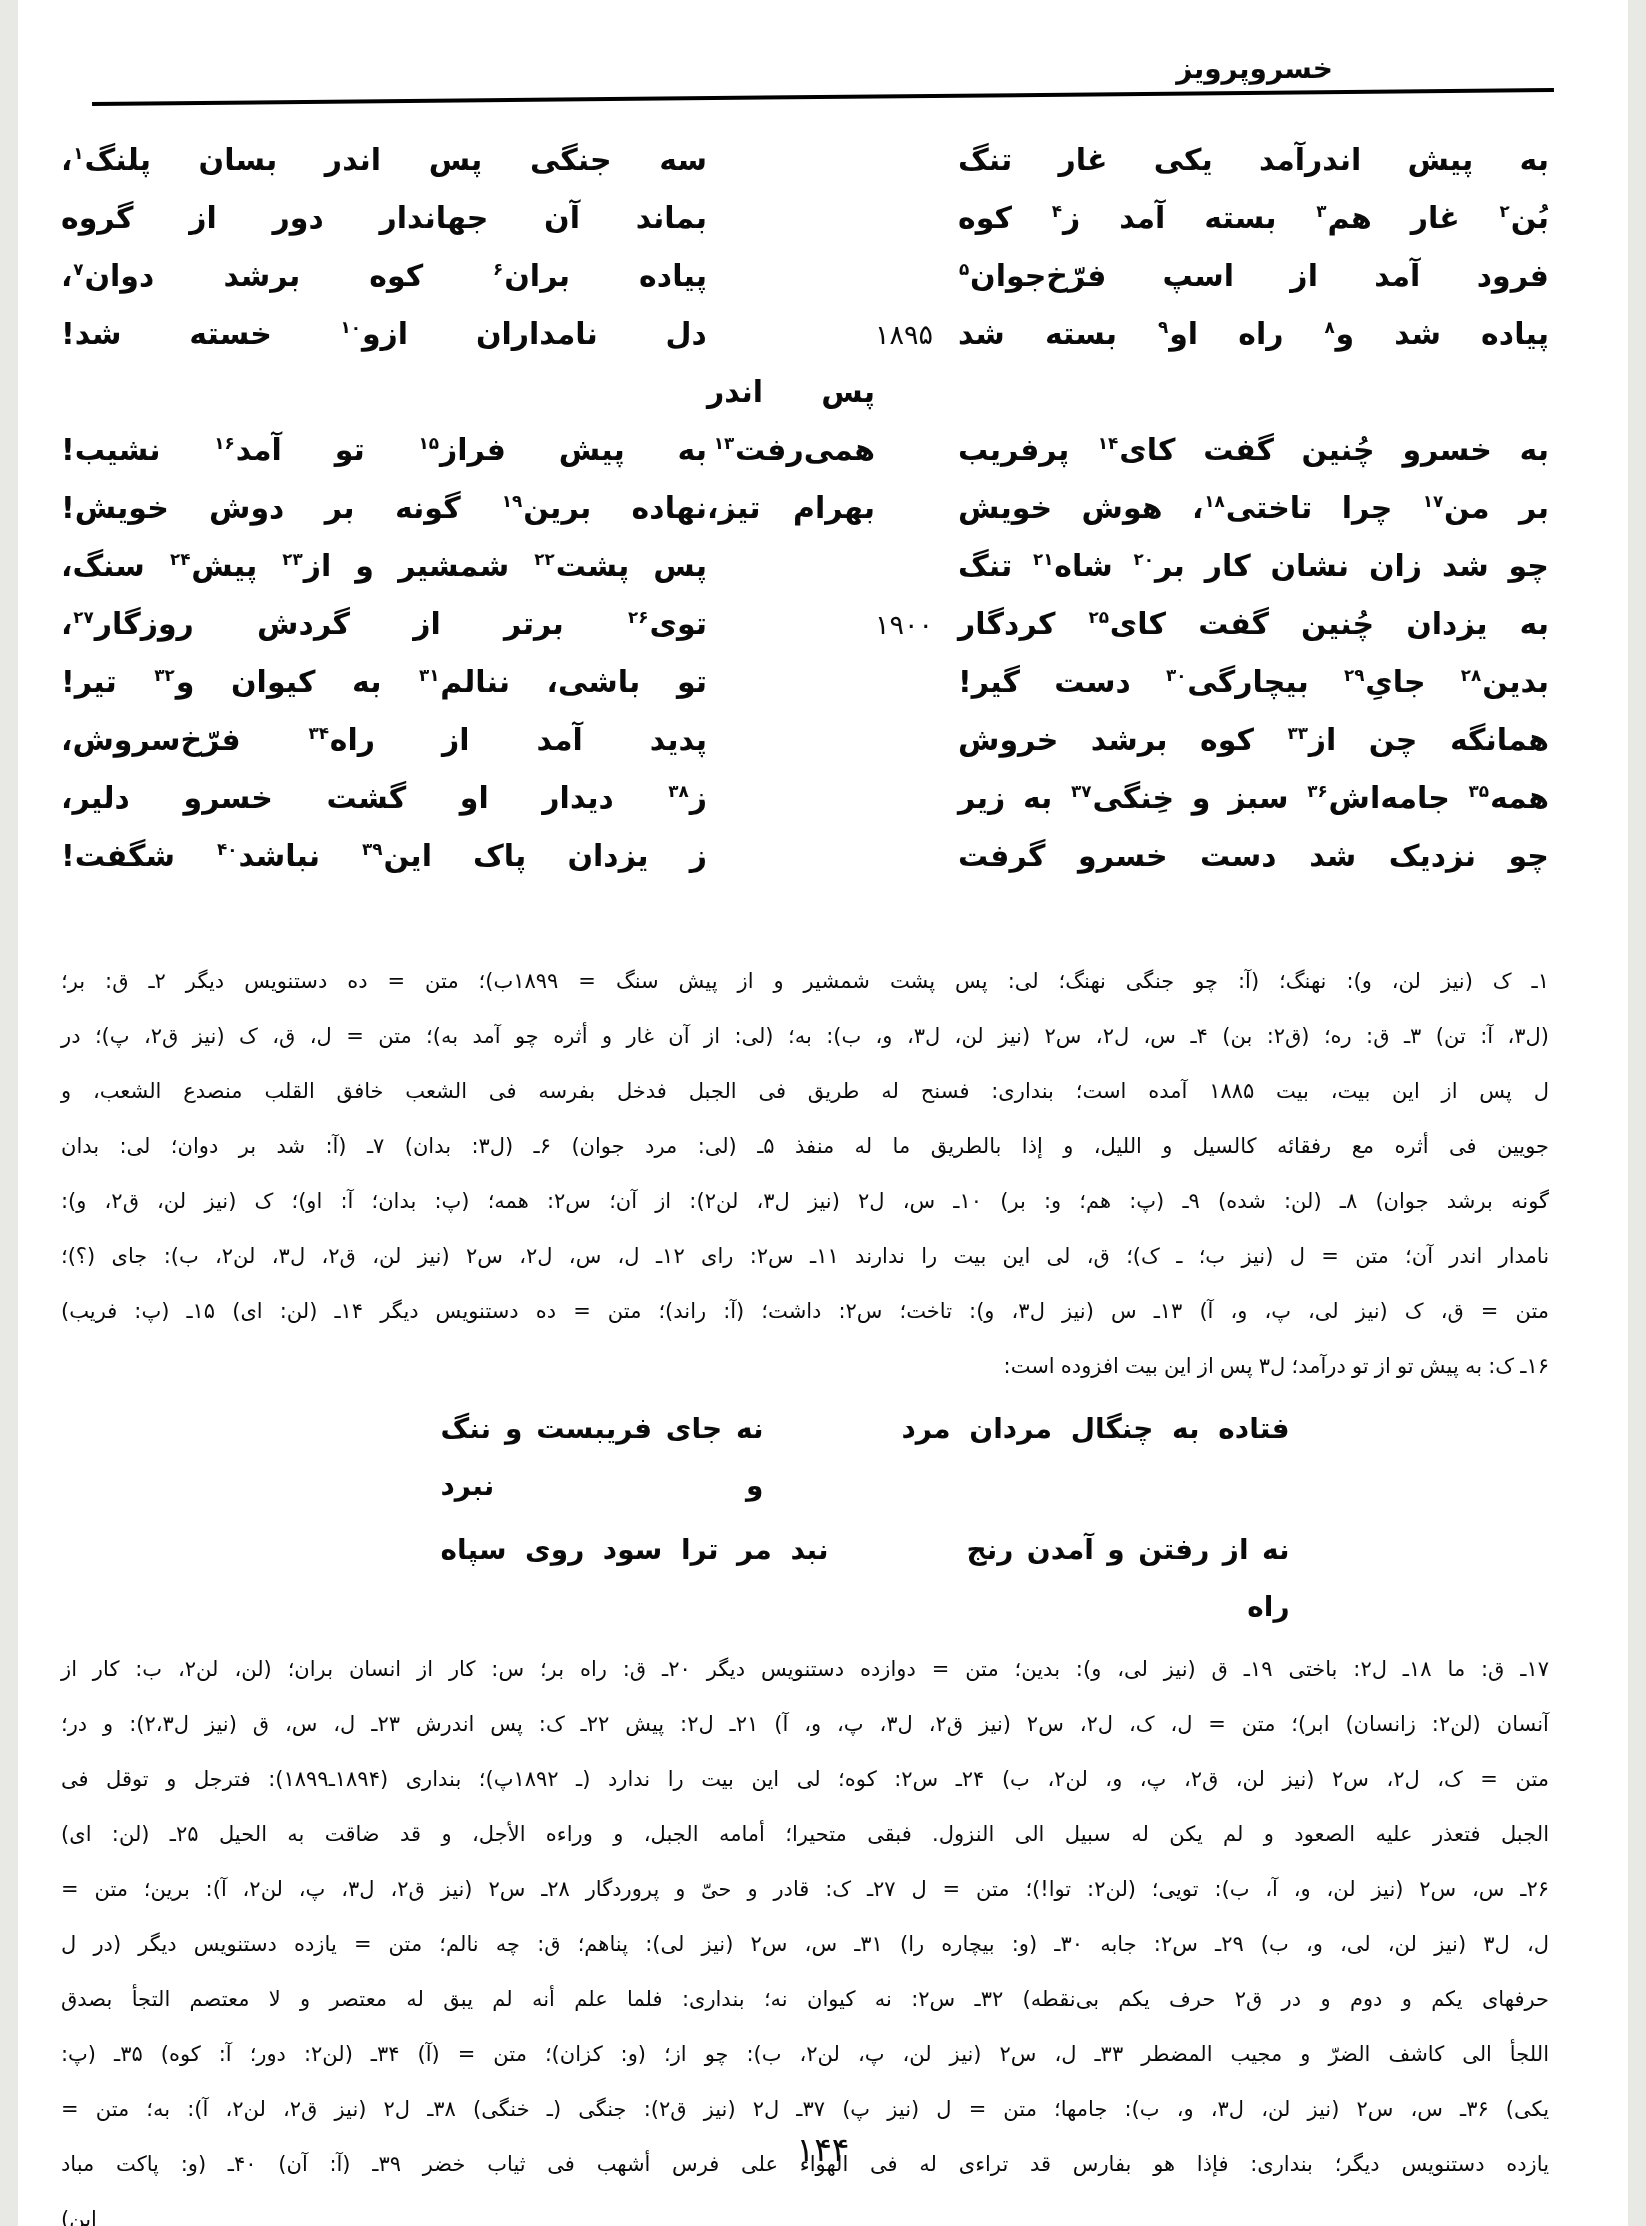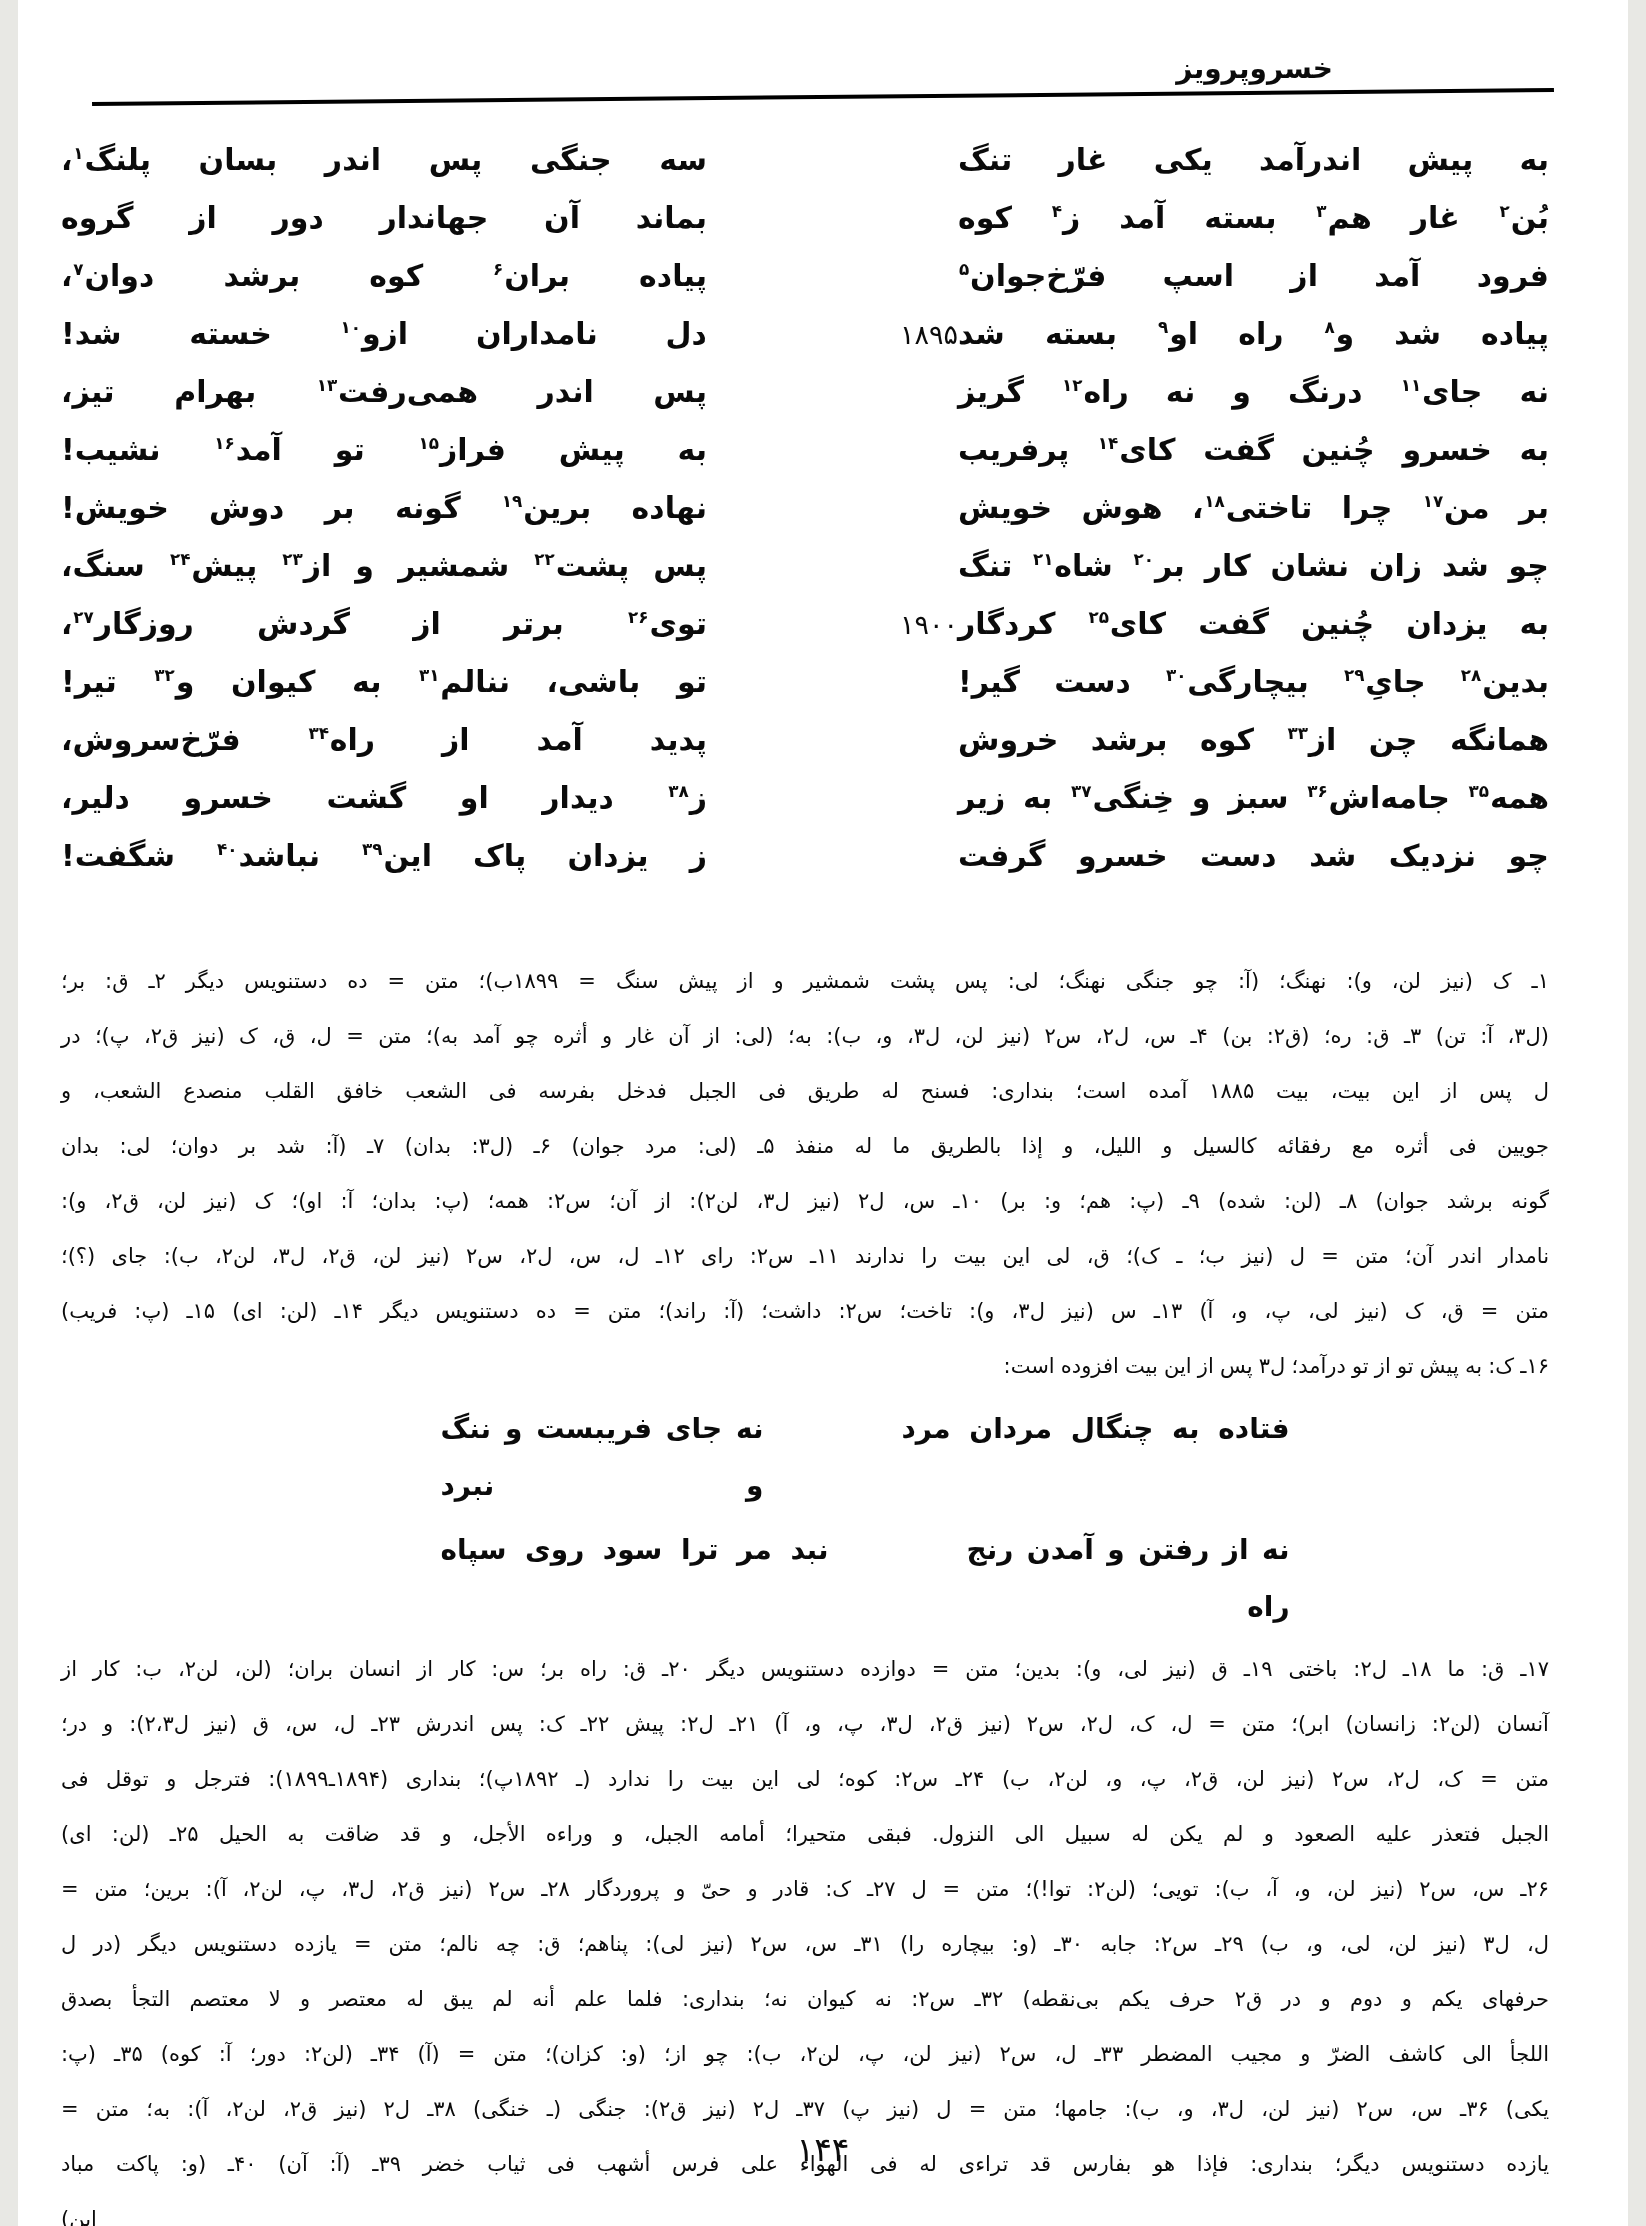--- a/index.html
+++ b/index.html
@@ -9,21 +9,21 @@
     overflow:hidden;margin:0 auto;
   }
   
   .title{position:absolute;top:52px;right:295px;font-size:28px;font-weight:bold;letter-spacing:0;}
   .rule{position:absolute;top:95px;right:74px;left:74px;height:3.7px;background:#000;transform:rotate(-0.55deg);}
   
   .poem{position:absolute;top:131px;right:79px;width:1488px;}
   .verse{display:grid;grid-template-columns:591px 83px 1fr 646px;align-items:baseline;height:58px;}
   .hemi{font-size:30px;font-weight:700;line-height:58px;text-align:justify;text-align-last:justify;overflow:visible;}
   .hemi sup{font-size:0.56em;vertical-align:super;line-height:0;margin:0 0.9px;}
-  .vnum{font-size:27px;line-height:58px;text-align:right;font-weight:400;}
+  .vnum{font-size:27px;line-height:58px;text-align:left;font-weight:400;}
   
   .footnotes{position:absolute;top:954px;right:79px;width:1488px;}
   .fn-line{font-size:21px;line-height:55px;text-align:justify;text-align-last:justify;word-spacing:-0.5px;}
   .fn-line.end{text-align-last:right;}
   .fn-verse{display:flex;direction:rtl;justify-content:center;gap:138px;padding-left:120px;margin:5.5px 0 7.4px 0;}
   .fnv-hemi{font-size:28px;font-weight:700;line-height:57px;text-align:justify;text-align-last:justify;}
   .fnv-right{width:388px;}
   .fnv-left{width:323px;}
   .fn-tail{font-size:21px;line-height:55px;text-align:left;}
   
@@ -56,21 +56,20 @@
         <div></div>
       <div class="hemi">پیاده بران<sup>۶</sup> کوه برشد دوان<sup>۷</sup>،</div>
     </div>
     <div class="verse">
       <div class="hemi">پیاده شد و<sup>۸</sup> راه او<sup>۹</sup> بسته شد</div>
       <div class="vnum">۱۸۹۵</div>
         <div></div>
       <div class="hemi">دل نامداران ازو<sup>۱۰</sup> خسته شد!</div>
     </div>
     <div class="verse">
-      <div class="hemi">نه جای<sup>۱۱</sup> درنگ و نه راه<sup>۱۲</sup> گریز</div>
       <div class="vnum"></div>
         <div></div>
       <div class="hemi">پس اندر همی‌رفت<sup>۱۳</sup> بهرام تیز،</div>
     </div>
     <div class="verse">
       <div class="hemi">به خسرو چُنین گفت کای<sup>۱۴</sup> پرفریب</div>
       <div class="vnum"></div>
         <div></div>
       <div class="hemi">به پیش فراز<sup>۱۵</sup> تو آمد<sup>۱۶</sup> نشیب!</div>
     </div>

